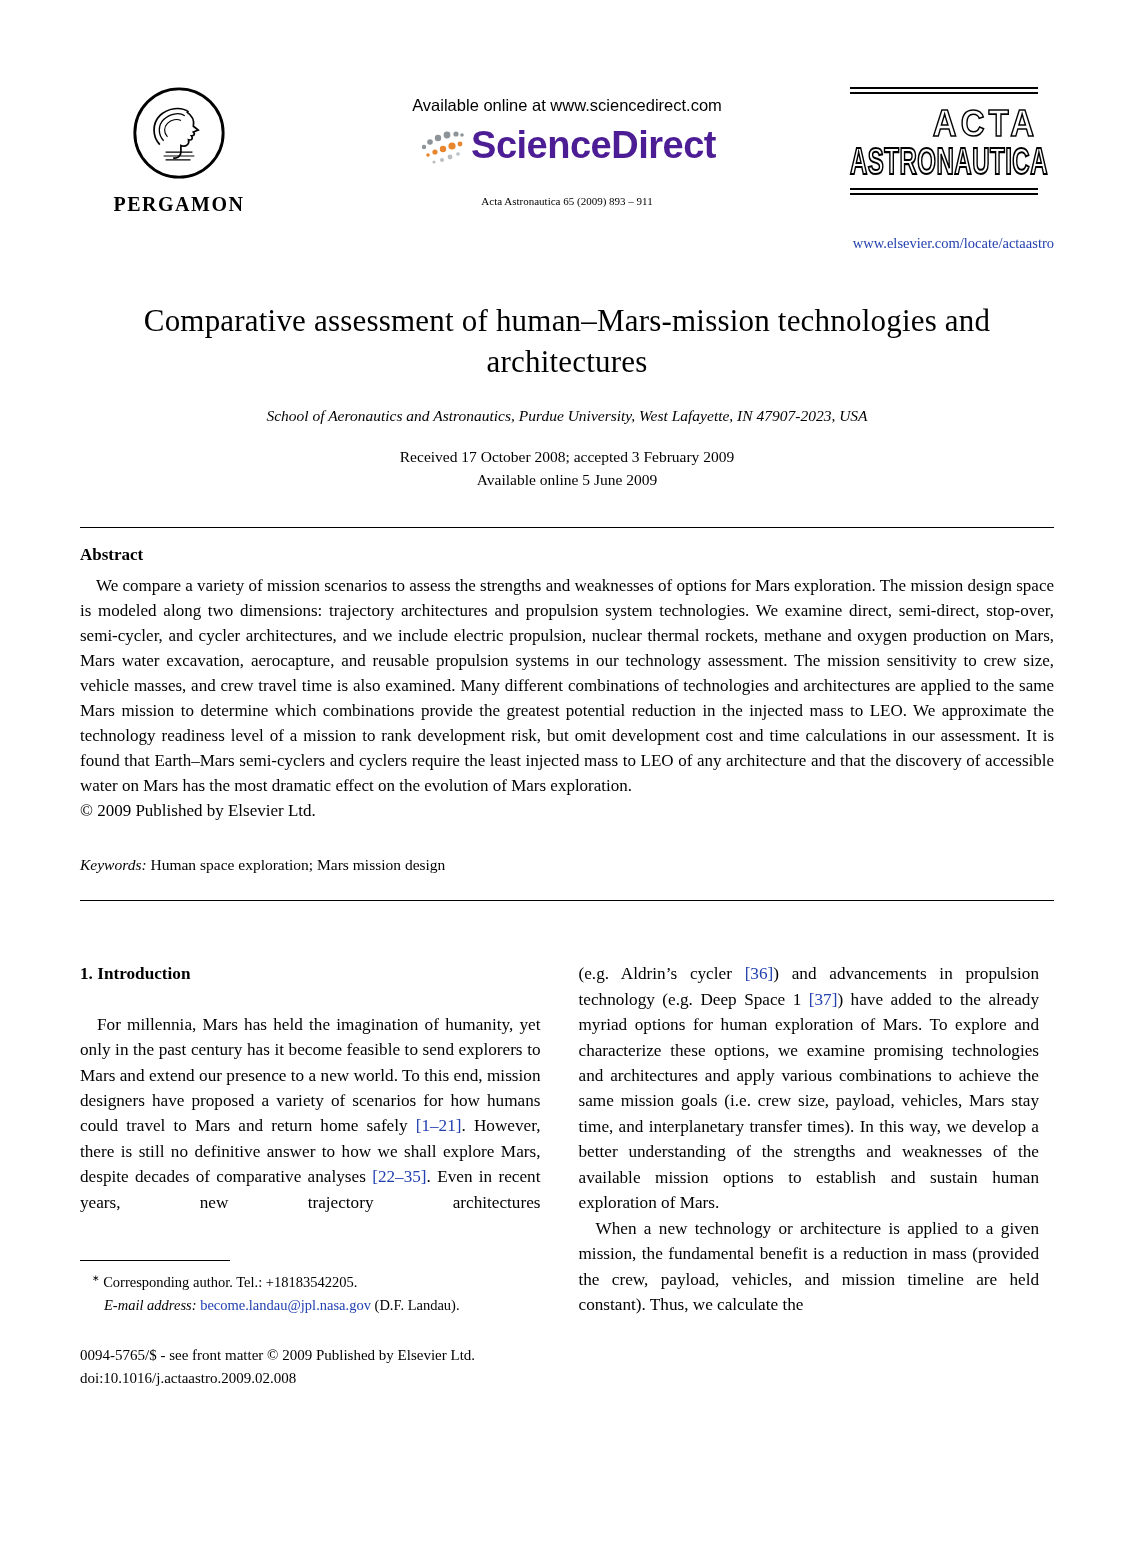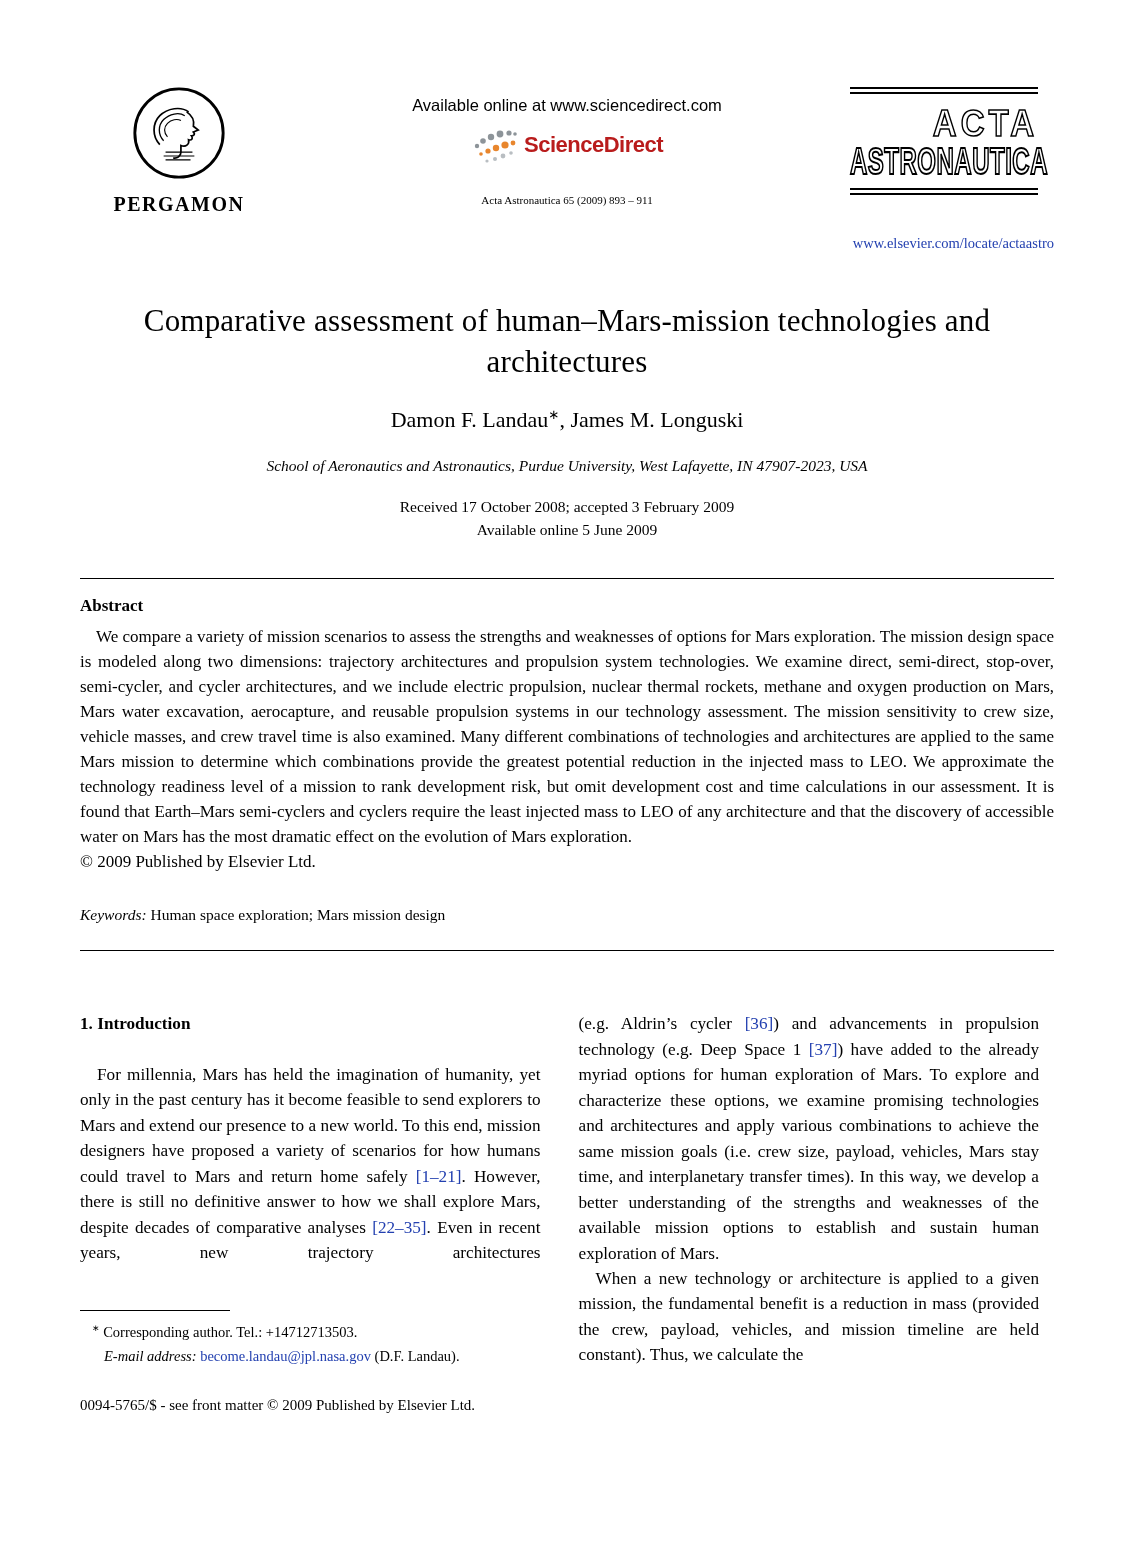--- a/index.html
+++ b/index.html
@@ -17,21 +17,21 @@
 
   
   .header { position: relative; height: 178px; }
   .pergamon { position: absolute; left: 4px; top: 0; width: 190px; text-align: center; }
   .pergamon-emblem { display: block; margin: 0 auto; }
   .pergamon-name { margin-top: 12px; font-weight: bold; font-size: 20px; letter-spacing: 1.5px; }
 
   .head-center { position: absolute; left: 50%; top: 11px; transform: translateX(-50%); width: 520px; text-align: center; }
   .available { font-family: "Liberation Sans", sans-serif; font-size: 16.5px; }
   .sd-row { margin-top: 9px; display: flex; align-items: center; justify-content: center; gap: 7px; }
-  .sd-text { font-family: "Liberation Sans", sans-serif; font-weight: bold; font-size: 22px; letter-spacing: -0.5px; color: #b91c1c; }
+  .sd-text { font-family: "Liberation Sans", sans-serif; font-weight: bold; font-size: 38px; letter-spacing: -0.5px; color: #4c1d95; }
   .journal-ref { margin-top: 28px; font-size: 11px; }
 
   .acta-box { position: absolute; right: 16px; top: 2px; width: 188px; text-align: right; }
   .rule-double { height: 7px; border-top: 2.5px solid #000; border-bottom: 2.5px solid #000; }
   .acta-word { font-family: "Liberation Sans", sans-serif; font-weight: 700; color: #fff;
                -webkit-text-stroke: 1.4px #000; text-stroke: 1.4px #000; line-height: 1; display: block; }
   .acta-l1 { font-size: 33px; letter-spacing: 4px; transform: scaleY(1.12); margin-top: 13px; }
   .acta-l2 { font-size: 24px; letter-spacing: 0.5px; transform: scaleY(1.5); margin: 10px 0 14px; }
   .journal-url { position: absolute; right: 0; top: 150px; font-size: 14.5px; white-space: nowrap;
                  color: var(--link-color, #2340b0); cursor: pointer; }
@@ -130,21 +130,20 @@
       <span class="acta-word acta-l1">ACTA</span>
       <span class="acta-word acta-l2">ASTRONAUTICA</span>
       <div class="rule-double"></div>
     </div>
 
     <div class="journal-url">www.elsevier.com/locate/actaastro</div>
   </header>
 
   <h1 class="title">Comparative assessment of human–Mars-mission technologies and architectures</h1>
 
-  <div class="authors"><span>Damon F. Landau</span><sup class="auth-sup">∗</sup><span>, James M. Longuski</span></div>
 
   <div class="affil">School of Aeronautics and Astronautics, Purdue University, West Lafayette, IN 47907-2023, USA</div>
 
   <div class="dates">
     <div>Received 17 October 2008; accepted 3 February 2009</div>
     <div>Available online 5 June 2009</div>
   </div>
 
   <hr class="full">
 
@@ -158,29 +157,30 @@
   <hr class="full second">
 
   <div class="columns">
 
     <div class="col col-left">
       <div class="section-h">1. Introduction</div>
       <p class="para indent stretch-last"><span>For millennia, Mars has held the imagination of humanity, yet only in the past century has it become feasible to send explorers to Mars and extend our presence to a new world. To this end, mission designers have proposed a variety of scenarios for how humans could travel to Mars and return home safely </span><span class="ref">[1–21]</span><span>. However, there is still no definitive answer to how we shall explore Mars, despite decades of comparative analyses </span><span class="ref">[22–35]</span><span>. Even in recent years, new trajectory architectures</span></p>
 
       <div class="fn-block">
         <div class="fn-rule"></div>
-        <div class="fn-line1"><sup>∗</sup><span> Corresponding author. Tel.: +14712713503.</span></div>
+        <div class="fn-line1"><sup>∗</sup><span> Corresponding author. Tel.: +18183542205.</span></div>
         <div class="fn-line2"><span class="em-label">E-mail address:</span> <span class="ref">become.landau@jpl.nasa.gov</span><span> (D.F. Landau).</span></div>
       </div>
     </div>
 
     <div class="col col-right">
       <p class="para"><span>(e.g. Aldrin’s cycler </span><span class="ref">[36]</span><span>) and advancements in propulsion technology (e.g. Deep Space 1 </span><span class="ref">[37]</span><span>) have added to the already myriad options for human exploration of Mars. To explore and characterize these options, we examine promising technologies and architectures and apply various combinations to achieve the same mission goals (i.e. crew size, payload, vehicles, Mars stay time, and interplanetary transfer times). In this way, we develop a better understanding of the strengths and weaknesses of the available mission options to establish and sustain human exploration of Mars.</span></p>
       <p class="para indent">When a new technology or architecture is applied to a given mission, the fundamental benefit is a reduction in mass (provided the crew, payload, vehicles, and mission timeline are held constant). Thus, we calculate the</p>
     </div>
 
   </div>
 
   <div class="footer">
     <div>0094-5765/$ - see front matter © 2009 Published by Elsevier Ltd.</div>
+    <div>doi:10.1016/j.actaastro.2009.02.008</div>
   </div>
 
 </div>
 
 </body></html>

